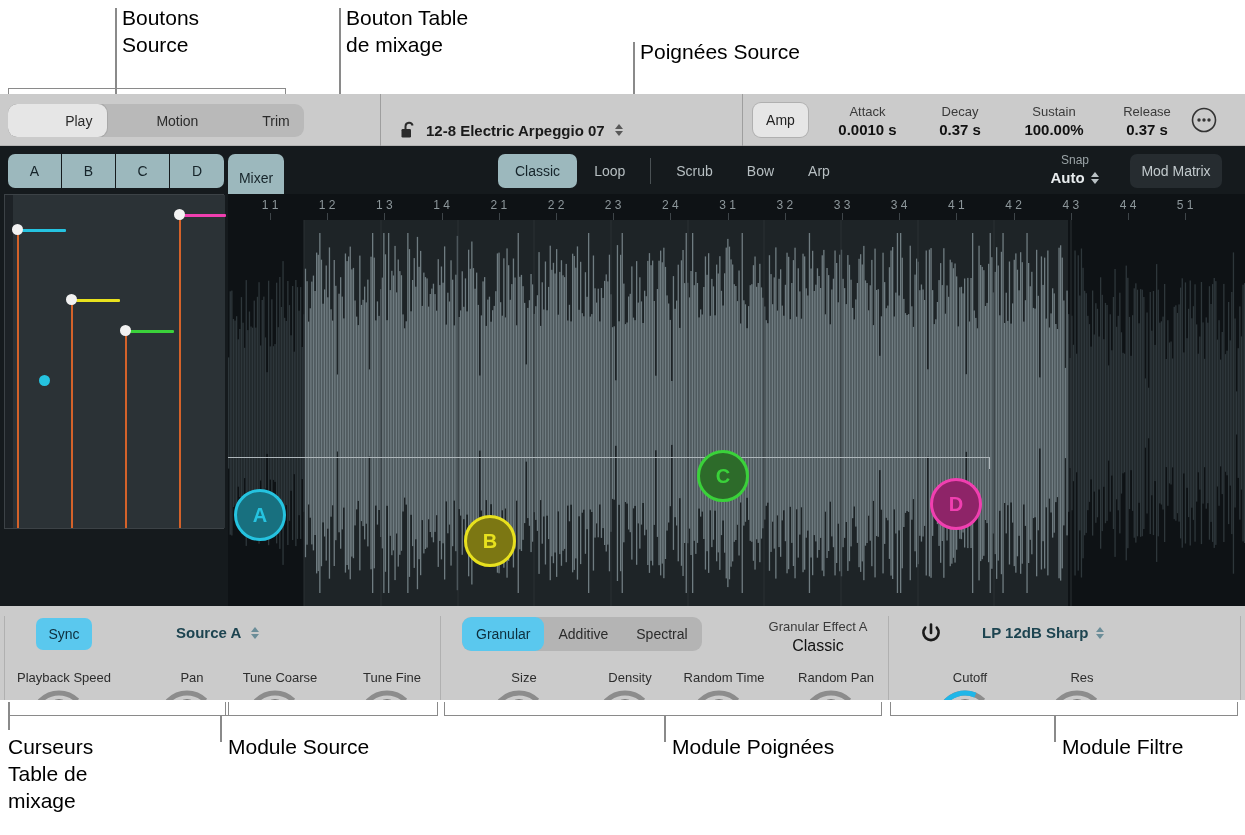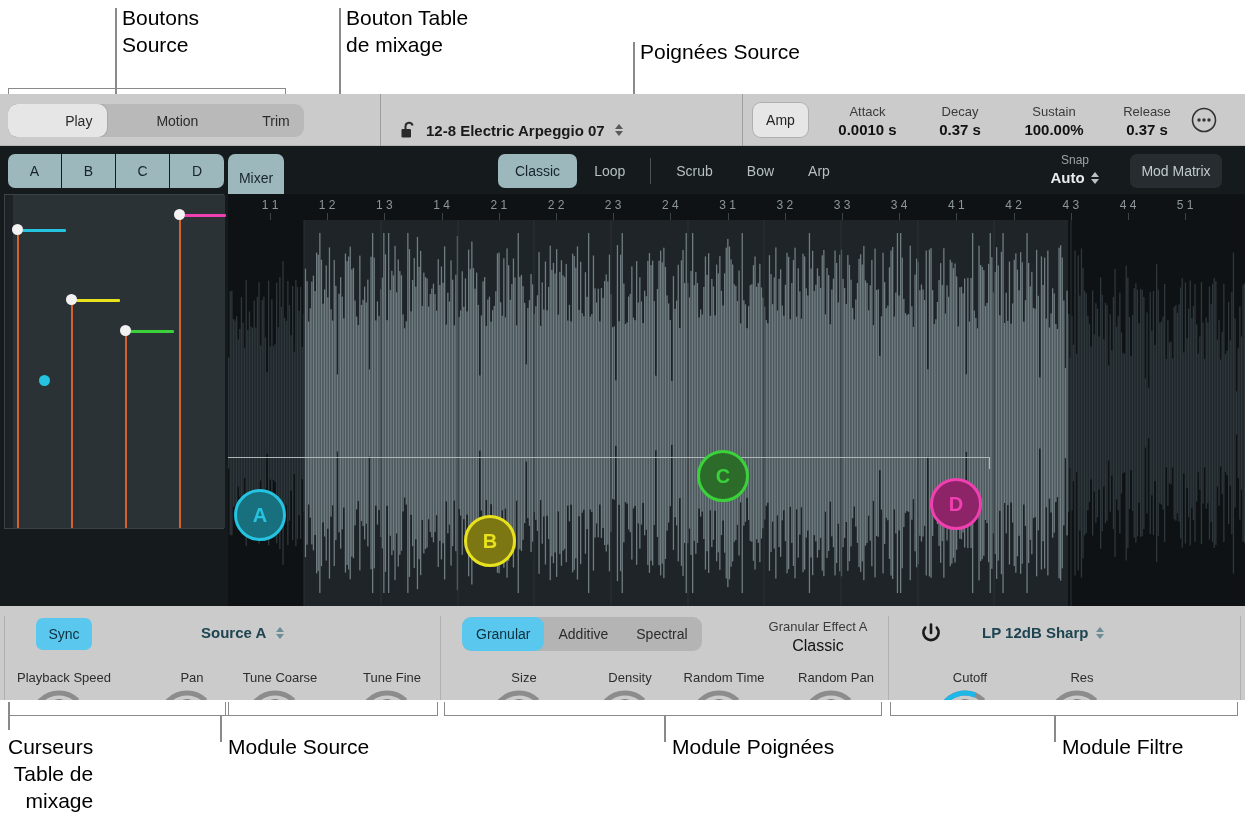--- a/index.html
+++ b/index.html
@@ -212,21 +212,21 @@
   #sync-btn {
     position: absolute; left: 36px; top: 12px;
     width: 56px; height: 32px;
     background: #5ac8ee; border-radius: 7px;
     display: flex; align-items: center; justify-content: center;
     font-size: 14px; color: #0d2e3c;
   }
   .src-select {
     position: absolute; left: 176px; top: 18px;
     display: flex; align-items: center; gap: 9px;
-    font-size: 15px; color: #1d4450; font-weight: bold; margin-left: 25px;
+    font-size: 15px; color: #1d4450; font-weight: bold;
   }
   .stepper-dk .up { border-bottom-color: #6b8d98; }
   .stepper-dk .dn { border-top-color: #6b8d98; }
 
   .synthseg {
     position: absolute; left: 462px; top: 11px;
     display: flex; height: 34px;
     background: #b4b4b4; border-radius: 9px; overflow: hidden;
   }
   .synthseg > div {
@@ -1249,21 +1249,21 @@
               <circle cx="31" cy="31" r="19" fill="none" stroke="#2a2a2a" stroke-width="1"></circle>
               <line x1="34.96" y1="39.08" x2="37.60" y2="44.47" stroke="#e8e8e8" stroke-width="2" stroke-linecap="round"></line>
             </svg>
           </div>
         </div>
     </div>
   </div>
 
   <div class="bracket" style="left:8px; top:702px; width:218px; height:14px; border-top:none;"></div>
   <div class="leader leader-v" style="left:8px; top:702px; height:28px;"></div>
-  <div class="callout-label" style="left:8px; top:733px;text-align:right;">Curseurs
+  <div class="callout-label" style="left:8px; top:733px;">Curseurs
 Table de
 mixage</div>
 
   <div class="bracket" style="left:8px; top:702px; width:430px; height:14px; border-top:none; border-left:none; border-right:none;"></div>
   <div class="bracket" style="left:228px; top:702px; width:210px; height:14px; border-top:none;"></div>
   <div class="leader leader-v" style="left:220px; top:716px; height:26px;"></div>
   <div class="callout-label" style="left:228px; top:733px;">Module Source</div>
 
   <div class="bracket" style="left:444px; top:702px; width:438px; height:14px; border-top:none;"></div>
   <div class="leader leader-v" style="left:664px; top:716px; height:26px;"></div>

